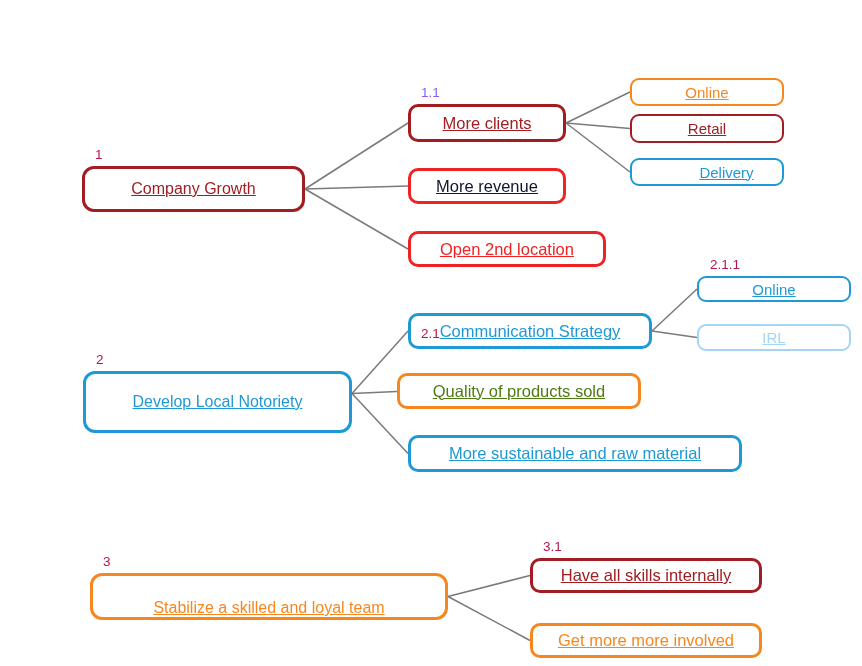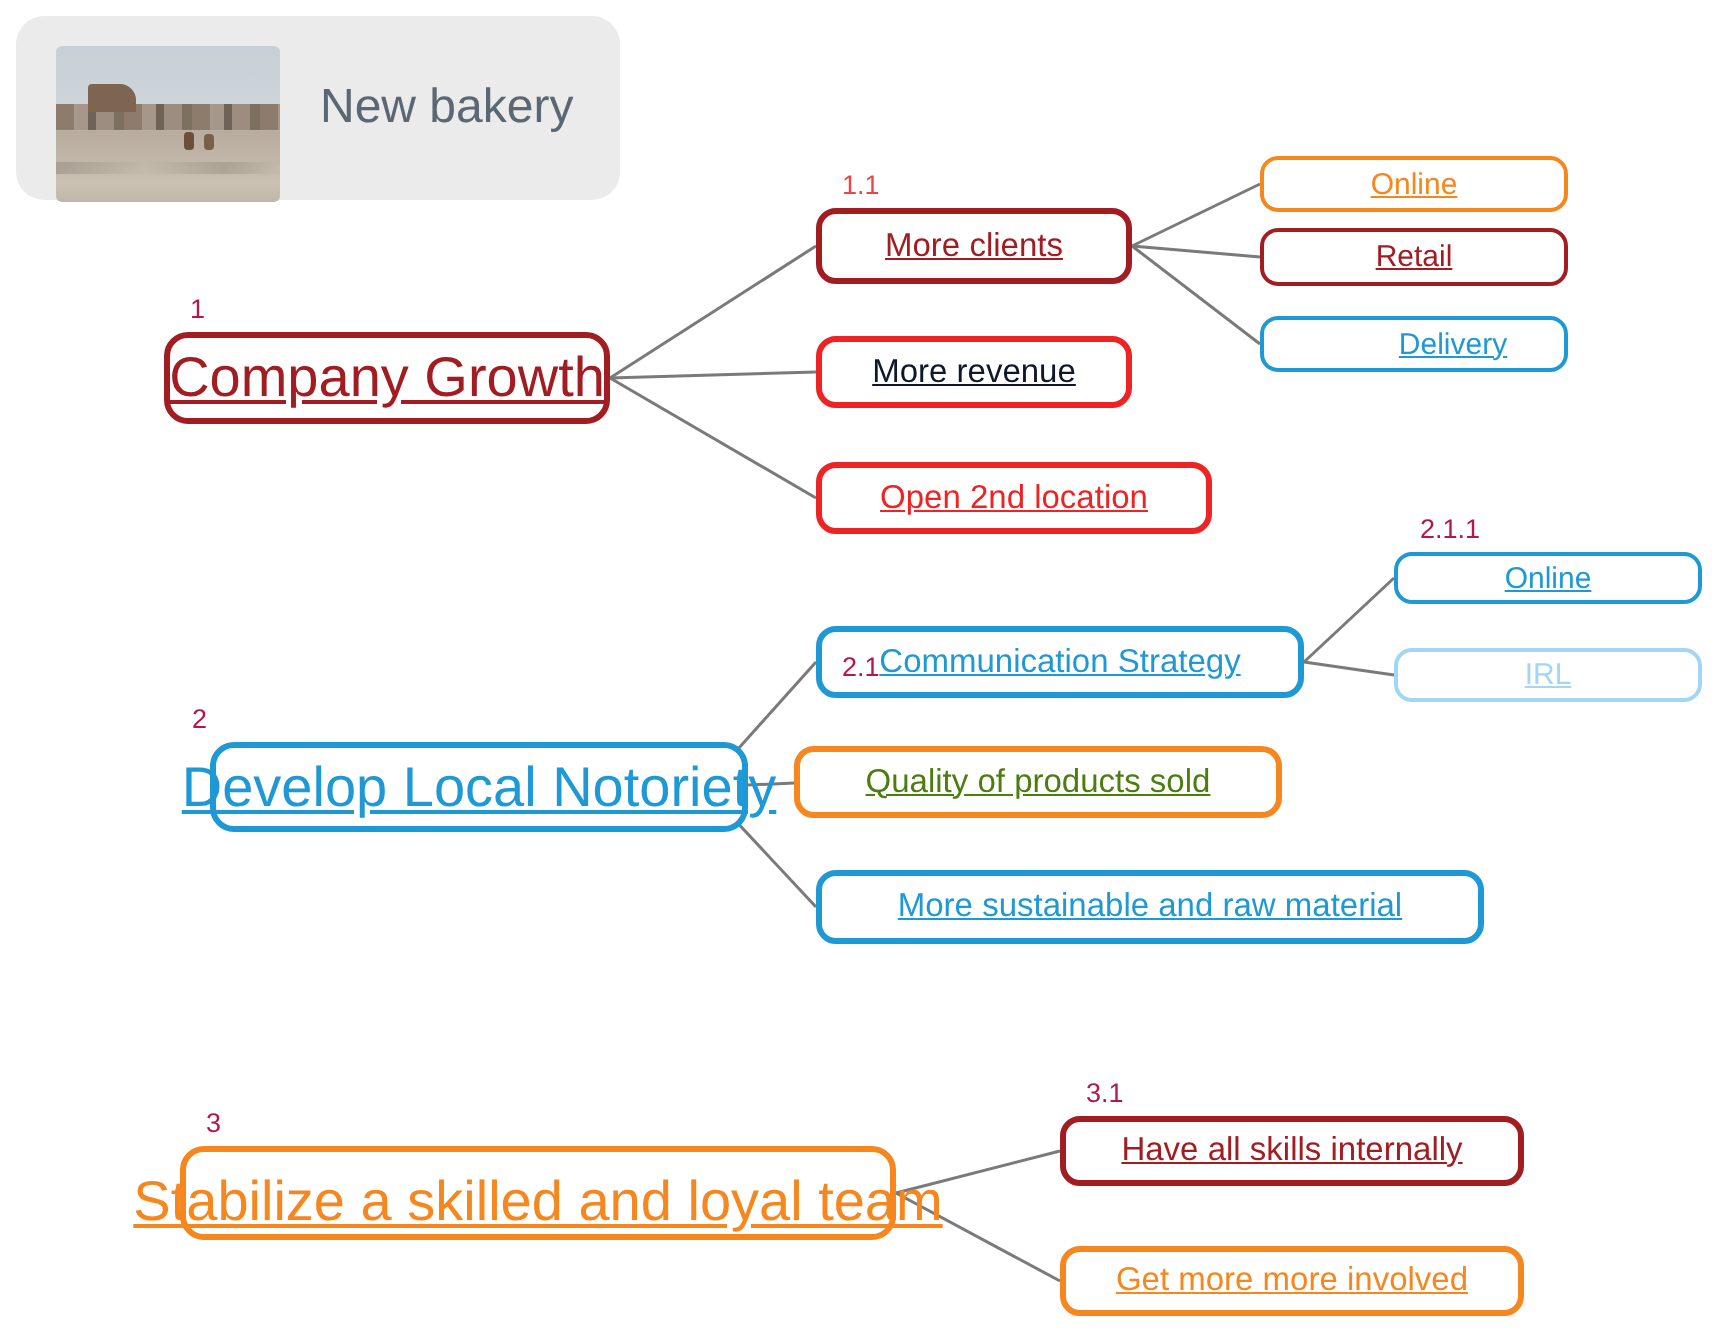--- a/index.html
+++ b/index.html
@@ -15,40 +15,30 @@
   .roof{position:absolute;left:14%;top:24%;width:22%;height:18%;background:#7e6552;border-radius:2px 8px 0 0;}
   .rider1{position:absolute;left:57%;top:55%;width:5px;height:9px;background:#6b4f3a;border-radius:2px;}
   .rider2{position:absolute;left:66%;top:56%;width:5px;height:8px;background:#7a6049;border-radius:2px;}
   .reflection{position:absolute;left:0;top:74%;width:100%;height:8%;background:linear-gradient(90deg,rgba(120,110,100,.35),rgba(190,182,170,.1) 40%,rgba(120,110,100,.3) 75%,rgba(190,182,170,.1));}
   .map-title{position:absolute;left:152px;top:0;height:100%;display:flex;align-items:center;font-size:24px;color:#5b6772;}
 
   svg.edges{position:absolute;left:0;top:0;width:862px;height:666px;}
 
   .node{position:absolute;background:#ffffff;border-style:solid;box-sizing:border-box;
         display:flex;align-items:center;justify-content:center;white-space:nowrap;cursor:pointer;text-decoration:underline;}
-  .lvl1{border-width:3px;border-radius:12px;font-size:28px;}
+  .lvl1{border-width:3px;border-radius:12px;font-size:16px;}
   .lvl2{border-width:3px;border-radius:10px;font-size:16.5px;justify-content:center;}
   .lvl3{border-width:2.5px;border-radius:9px;font-size:15px;}
   .num{position:absolute;font-size:13.5px;line-height:13px;}
 </style>
 </head>
 <body>
 
 <div class="canvas">
 
-  <div class="title-card">
-    <div class="photo">
-      <div class="houses"></div>
-      <div class="roof"></div>
-      <div class="reflection"></div>
-      <div class="rider1"></div>
-      <div class="rider2"></div>
-    </div>
-    <div class="map-title">New bakery</div>
-  </div>
 
   <svg class="edges" id="edges" viewBox="0 0 862 666">
       <line x1="305" y1="189" x2="408" y2="123" stroke="#7a7a7a" stroke-width="1.5"></line>
       <line x1="305" y1="189" x2="408" y2="186" stroke="#7a7a7a" stroke-width="1.5"></line>
       <line x1="305" y1="189" x2="408" y2="249" stroke="#7a7a7a" stroke-width="1.5"></line>
       <line x1="566" y1="123" x2="630" y2="92" stroke="#7a7a7a" stroke-width="1.5"></line>
       <line x1="566" y1="123" x2="630" y2="128.5" stroke="#7a7a7a" stroke-width="1.5"></line>
       <line x1="566" y1="123" x2="630" y2="172" stroke="#7a7a7a" stroke-width="1.5"></line>
       <line x1="352" y1="393.5" x2="408" y2="331" stroke="#7a7a7a" stroke-width="1.5"></line>
       <line x1="352" y1="393.5" x2="408" y2="391" stroke="#7a7a7a" stroke-width="1.5"></line>
@@ -60,37 +50,37 @@
     </svg>
 
   <div id="nodes">
       <div class="node lvl1" style="left: 82px; top: 166px; width: 223px; height: 46px; border-color: rgb(162, 29, 34); color: rgb(162, 29, 34);">
         <span>Company Growth</span>
       </div>
       <div class="num" style="left: 95px; top: 148px; color: rgb(180, 22, 77); position: absolute;">1</div>
       <div class="node lvl2" style="left: 408px; top: 104px; width: 158px; height: 38px; border-color: rgb(162, 29, 34); color: rgb(162, 29, 34);">
         <span>More clients</span>
       </div>
-      <div class="num" style="left: 421px; top: 86px; color: #ef4444; position: absolute;">1.1</div>
+      <div class="num" style="left: 421px; top: 86px; color: #8b5cf6; position: absolute;">1.1</div>
       <div class="node lvl3" style="left: 630px; top: 78px; width: 154px; height: 28px; border-color: rgb(246, 135, 31); color: rgb(246, 135, 31);">
         <span>Online</span>
       </div>
       <div class="node lvl3" style="left: 630px; top: 114px; width: 154px; height: 29px; border-color: rgb(162, 29, 34); color: rgb(162, 29, 34);">
         <span>Retail</span>
       </div>
       <div class="node lvl3" style="left: 630px; top: 158px; width: 154px; height: 28px; border-color: rgb(31, 153, 213); color: rgb(31, 153, 213); padding-left: 39px;">
         <span>Delivery</span>
       </div>
       <div class="node lvl2" style="left: 408px; top: 168px; width: 158px; height: 36px; border-color: rgb(238, 35, 36); color: #0f172a;">
         <span>More revenue</span>
       </div>
       <div class="node lvl2" style="left: 408px; top: 231px; width: 198px; height: 36px; border-color: rgb(238, 35, 36); color: rgb(238, 35, 36);">
         <span>Open 2nd location</span>
       </div>
-      <div class="node lvl1" style="left: 83px; top: 371px; width: 269px; height: 45px; border-color: rgb(31, 153, 213); color: rgb(31, 153, 213); margin-left: 22px;">
+      <div class="node lvl1" style="left: 83px; top: 371px; width: 269px; height: 62px; border-color: rgb(31, 153, 213); color: rgb(31, 153, 213);">
         <span>Develop Local Notoriety</span>
       </div>
       <div class="num" style="left: 96px; top: 353px; color: rgb(180, 22, 77); position: absolute;">2</div>
       <div class="node lvl2" style="left: 408px; top: 313px; width: 244px; height: 36px; border-color: rgb(31, 153, 213); color: rgb(31, 153, 213);">
         <span>Communication Strategy</span>
       </div>
       <div class="num" style="left: 421px; top: 295px; color: rgb(180, 22, 77); position: absolute; margin-top: 32px;">2.1</div>
       <div class="node lvl3" style="left: 697px; top: 276px; width: 154px; height: 26px; border-color: rgb(31, 153, 213); color: rgb(31, 153, 213);">
         <span>Online</span>
       </div>

